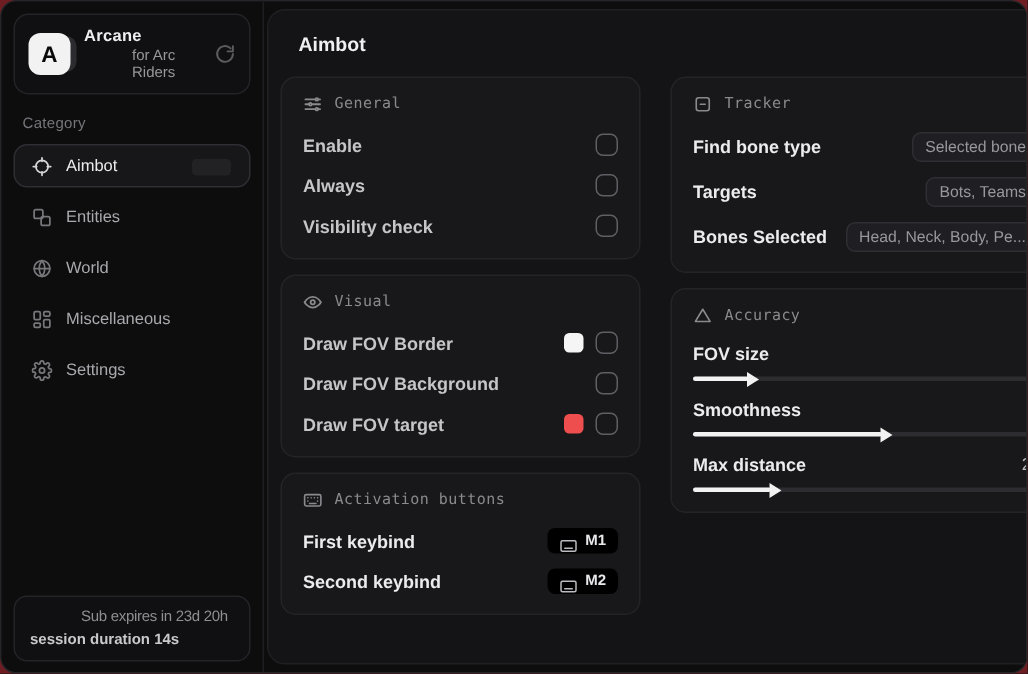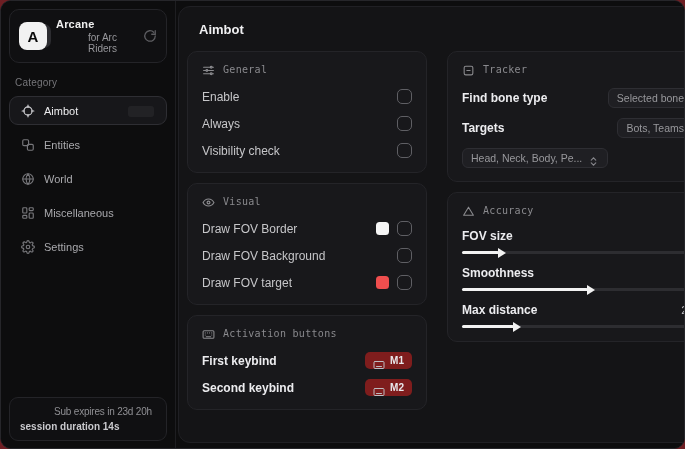--- a/index.html
+++ b/index.html
@@ -99,31 +99,31 @@
   .card-header .hd-icon { width:13px; height:13px; color:#8a8a8e; }
   .card-title {
     font-family:"DejaVu Sans Mono", monospace;
     font-size:10px; letter-spacing:.3px;
   }
   .row {
     display:flex; align-items:center; justify-content:space-between;
     margin-top:10px; min-height:17px;
   }
   .row:first-of-type { margin-top:0; }
-  .row-label { color:#c6c6c9; font-size:12px; }
+  .row-label { color:#c6c6c9; font-size:12px;font-weight:bold; }
   .row-label.strong { color:#ececef; font-weight:bold; }
   .ctrl { display:flex; align-items:center; gap:8px; }
   .checkbox {
     width:15px; height:15px; border-radius:5px;
     border:1.5px solid #5f5f64; background:transparent; cursor:pointer;
   }
   .swatch { width:13px; height:13px; border-radius:3.5px; cursor:pointer; }
   .keybtn {
     display:flex; align-items:center; gap:5px;
-    background:#7f1d1d; border-radius:5px;
+    background:#000000; border-radius:5px;
     padding:3px 8px; cursor:pointer;
   }
   .keybtn .kb-icon { width:12px; height:10px; color:#bdbdc1; }
   .keybtn .kb-label { color:#e9e9ec; font-size:10px; font-weight:bold; }
   .select-btn {
     display:flex; align-items:center; gap:6px;
     background:#1f1f23; border:1px solid #2e2e33; border-radius:6px;
     padding:3px 8px; cursor:pointer; max-width:160px;
   }
   .select-value {
@@ -374,20 +374,21 @@
               <span class="select-btn">
                 <span class="select-value">Bots, Teams</span>
                 <span class="sel-icon">
                   <svg viewBox="0 0 24 24" fill="none" stroke="currentColor" stroke-width="2.4" stroke-linecap="round">
                     <path d="M7 9l5-5 5 5M7 15l5 5 5-5"></path>
                   </svg>
                 </span>
               </span>
             </div>
             <div class="row">
+              <span class="row-label strong">Bones Selected</span>
               <span class="select-btn">
                 <span class="select-value">Head, Neck, Body, Pe...</span>
                 <span class="sel-icon">
                   <svg viewBox="0 0 24 24" fill="none" stroke="currentColor" stroke-width="2.4" stroke-linecap="round">
                     <path d="M7 9l5-5 5 5M7 15l5 5 5-5"></path>
                   </svg>
                 </span>
               </span>
             </div>
           </div>

